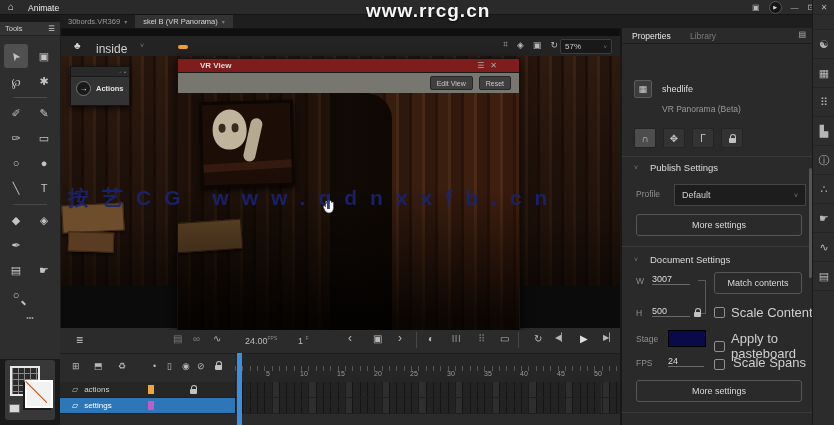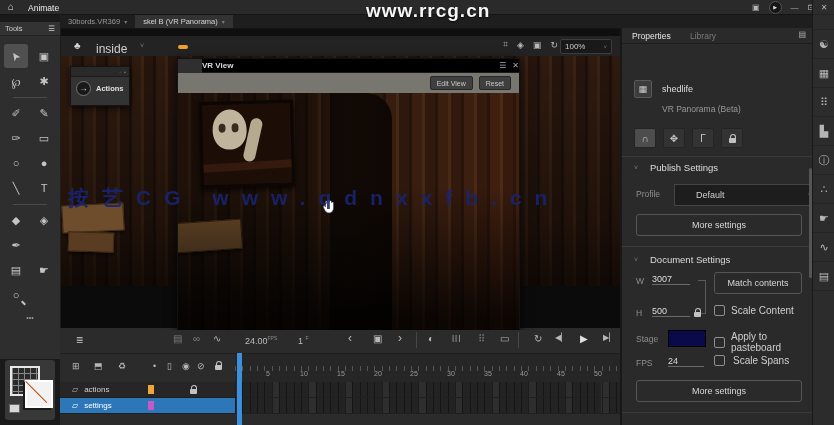--- a/index.html
+++ b/index.html
@@ -41,21 +41,21 @@
   .scene-shade{position:absolute;inset:0;background:linear-gradient(180deg,rgba(0,0,0,.35),rgba(0,0,0,.55) 60%,rgba(0,0,0,.88));}
   .scene-dark-bottom{position:absolute;left:0;bottom:0;width:100%;height:46px;background:#0b0b0b;}
   .sign{position:absolute;background:#6e4d2c;border:1px solid #3c2814;box-shadow:0 2px 3px rgba(0,0,0,.6);}
   
   .actions-pop{position:absolute;left:10px;top:38px;width:58px;height:38px;background:#333;border:1px solid #141414;box-shadow:0 2px 6px rgba(0,0,0,.7);z-index:9;}
   .actions-pop .bar{height:9px;background:#292929;border-bottom:1px solid #1a1a1a;display:flex;justify-content:flex-end;gap:3px;align-items:center;padding:0 3px;font-size:5px;color:#888;}
   .actions-pop .body{display:flex;align-items:center;gap:5px;padding:4px 5px;}
   .act-ic{width:13px;height:13px;border-radius:50%;background:#191919;border:1px solid #777;color:#e8e8e8;font-size:8px;display:flex;align-items:center;justify-content:center;}
   
   .vrpanel{position:absolute;left:117px;top:30px;width:341px;height:272px;background:#2f2f2f;border:1px solid #121212;box-shadow:0 3px 10px rgba(0,0,0,.8);z-index:10;}
-  .vr-title{height:13px;background:#000000;border-bottom:1px solid #1a1a1a;display:flex;align-items:center;justify-content:space-between;padding:0 0;margin-left:24px;}
+  .vr-title{height:13px;background:#7f1d1d;border-bottom:1px solid #1a1a1a;display:flex;align-items:center;justify-content:space-between;padding:0 22px;}
   .vr-title .t{font-size:8px;font-weight:bold;color:#ddd;}
   .vr-grey{height:20px;background:#78776f;display:flex;align-items:center;justify-content:flex-end;gap:6px;padding:0 8px;}
   .vr-btn{height:12px;padding:0 6px;background:#3f3f3f;border:1px solid #262626;border-radius:2px;color:#c9c9c9;font-size:7px;display:flex;align-items:center;}
   .vr-room{position:relative;height:237px;overflow:hidden;
     background:repeating-linear-gradient(90deg,#4c2a16 0 10px,#5f3a20 10px 13px,#3e2212 13px 23px,#2e1a0e 23px 26px);}
   .vr-shade{position:absolute;inset:0;background:linear-gradient(90deg,rgba(0,0,0,.55) 0 38%,rgba(0,0,0,.25) 50%,rgba(60,15,5,.25));}
   .vr-shade2{position:absolute;inset:0;background:linear-gradient(180deg,rgba(0,0,0,.1) 40%,rgba(0,0,0,.8) 95%);}
   .vr-door{position:absolute;left:152px;top:0;width:62px;height:237px;background:linear-gradient(90deg,#1c1009,#110a05);border-radius:0 26px 0 0;}
   .pic{position:absolute;left:22px;top:8px;width:88px;height:80px;background:#1f0f08;border:3px solid #0d0704;transform:rotate(-1.5deg);box-shadow:0 3px 5px rgba(0,0,0,.7);}
   .skull{position:absolute;left:10px;top:5px;width:34px;height:40px;background:#d6c9ae;border-radius:50% 50% 46% 46%;}
@@ -92,26 +92,26 @@
   .lockic{display:inline-block;width:7px;height:5px;background:#c2c2c2;border-radius:1px;position:relative;margin-top:4px;}
   .lockic::before{content:'';position:absolute;top:-4px;left:1px;width:4px;height:4px;border:1px solid #c2c2c2;border-bottom:none;border-radius:3px 3px 0 0;}
   .cb{display:inline-block;width:9px;height:9px;border:1px solid #909090;border-radius:2px;background:transparent;flex:none;}
   
   .props{left:620px;top:28px;width:192px;height:397px;background:#2a2a2a;border-left:2px solid #181818;z-index:6;}
   .props-hdr{position:relative;height:15px;background:#2a2a2a;border-bottom:1px solid #1d1d1d;}
   .subtabs{position:relative;height:28px;border-bottom:1px solid #3a3a3a;}
   .docbtn{position:absolute;right:10px;top:4px;width:40px;height:18px;background:#1f1f1f;border:1px solid #4c4c4c;border-radius:3px;display:flex;align-items:center;justify-content:center;color:#e8e8e8;font-size:9px;}
   .secdiv{height:1px;background:#3a3a3a;margin:0;}
   .prop-btn{position:absolute;height:20px;border:1px solid #565656;border-radius:3px;display:flex;align-items:center;justify-content:center;color:#d8d8d8;font-size:9px;background:transparent;}
-  .dropdown{position:absolute;height:20px;background:#1d1d1d;border:1px solid #454545;border-radius:0;display:flex;align-items:center;justify-content:space-between;padding:0 21px;color:#cfcfcf;font-size:9px;}
+  .dropdown{position:absolute;height:20px;background:#1d1d1d;border:1px solid #454545;border-radius:0;display:flex;align-items:center;justify-content:space-between;padding:0 7px;color:#cfcfcf;font-size:9px;}
   .toggle{width:20px;height:18px;background:#333;border:1px solid #242424;border-radius:2px;display:flex;align-items:center;justify-content:center;color:#c8c8c8;font-size:10px;}
   .toggle.active{background:#4d4d4d;}
   .field-val{font-size:9px;color:#ddd;border-bottom:1px solid #6a6a6a;display:inline-block;text-align:left;}
   .plabel{font-size:8.5px;color:#8f8f8f;}
-  .cbl{font-size:10px;color:#cfcfcf;}
+  .cbl{font-size:13px;color:#cfcfcf;}
   
   .dock{left:812px;top:0;width:22px;height:425px;background:#2c2c2c;border-left:1px solid #191919;z-index:21;}
   .dock-item{height:28px;display:flex;align-items:center;justify-content:center;border-bottom:1px solid #242424;font-size:11px;color:#b5b5b5;}
   
   .wm-top{position:absolute;left:366px;top:0px;font-size:19px;font-weight:bold;color:rgba(255,255,255,.96);letter-spacing:1px;z-index:60;text-shadow:0 1px 2px rgba(0,0,0,.8);}
   .wm-mid{position:absolute;left:68px;top:184px;font-size:21px;font-weight:bold;color:rgba(24,36,116,.88);letter-spacing:13px;white-space:nowrap;z-index:55;}
 </style>
 </head>
 <body>
 
@@ -186,21 +186,21 @@
       <span class="abs" style="left:36px;top:6px;font-size:12px;color:#cfcfcf;">inside</span>
       <span class="abs dim" style="left:80px;top:6px;font-size:7px;">˅</span>
       <span class="abs" style="left:118px;top:9px;width:10px;height:4px;background:#f0a030;border-radius:2px;"></span>
       <div class="abs row" style="right:62px;top:3px;gap:9px;font-size:9px;color:#bdbdbd;">
         <span class="ic">⌗</span>
         <span class="ic">◈</span>
         <span class="ic">▣</span>
         <span class="ic">↻</span>
       </div>
       <div class="abs zoombox" style="right:8px;top:3px;">
-        <span>100%</span>
+        <span>57%</span>
         <span class="dim" style="font-size:6px;">˅</span>
       </div>
     </div>
 
     <div class="scene">
       <div class="scene-shade"></div>
       <div class="sign" style="left:2px;top:148px;width:60px;height:26px;transform:rotate(-3deg);"></div>
       <div class="sign" style="left:8px;top:176px;width:44px;height:18px;background:#5a3c22;transform:rotate(2deg);"></div>
       <div class="scene-dark-bottom"></div>
     </div>

